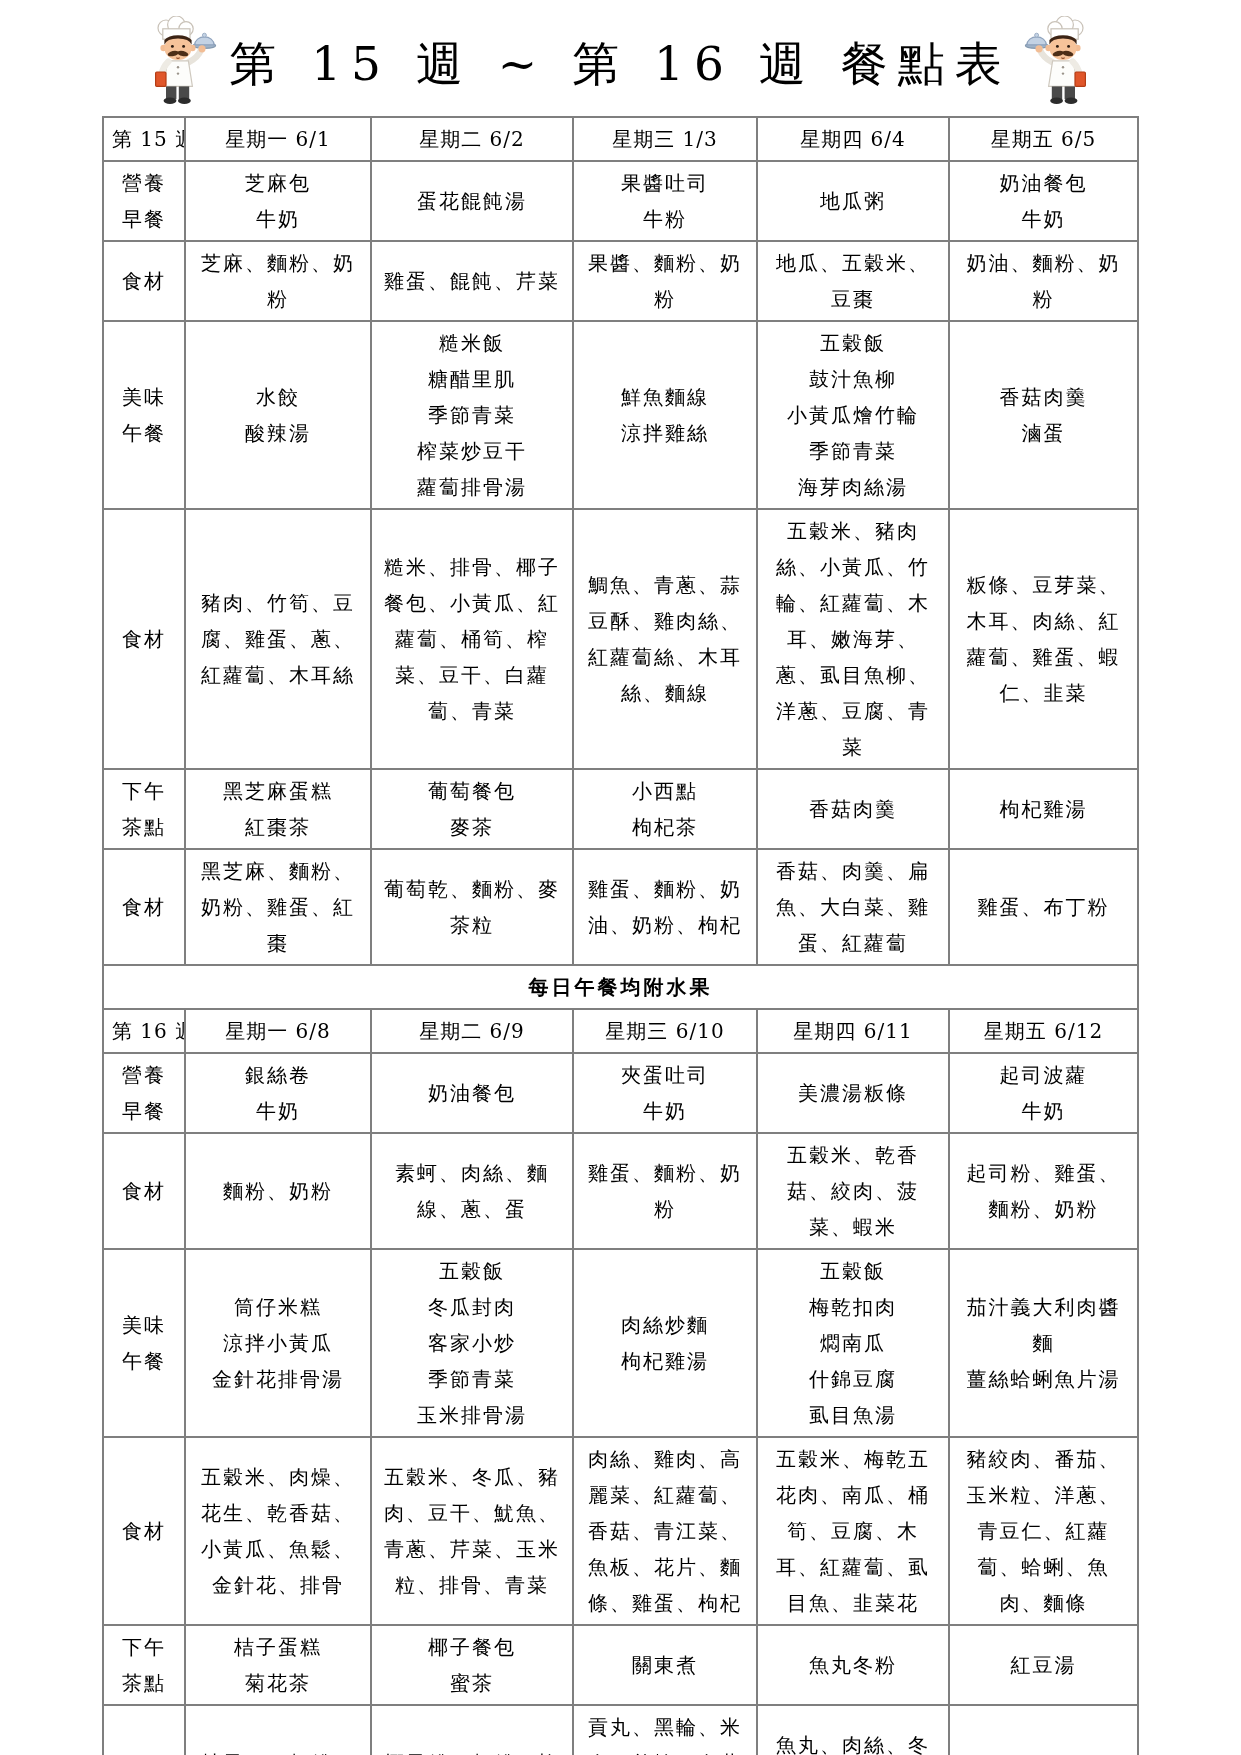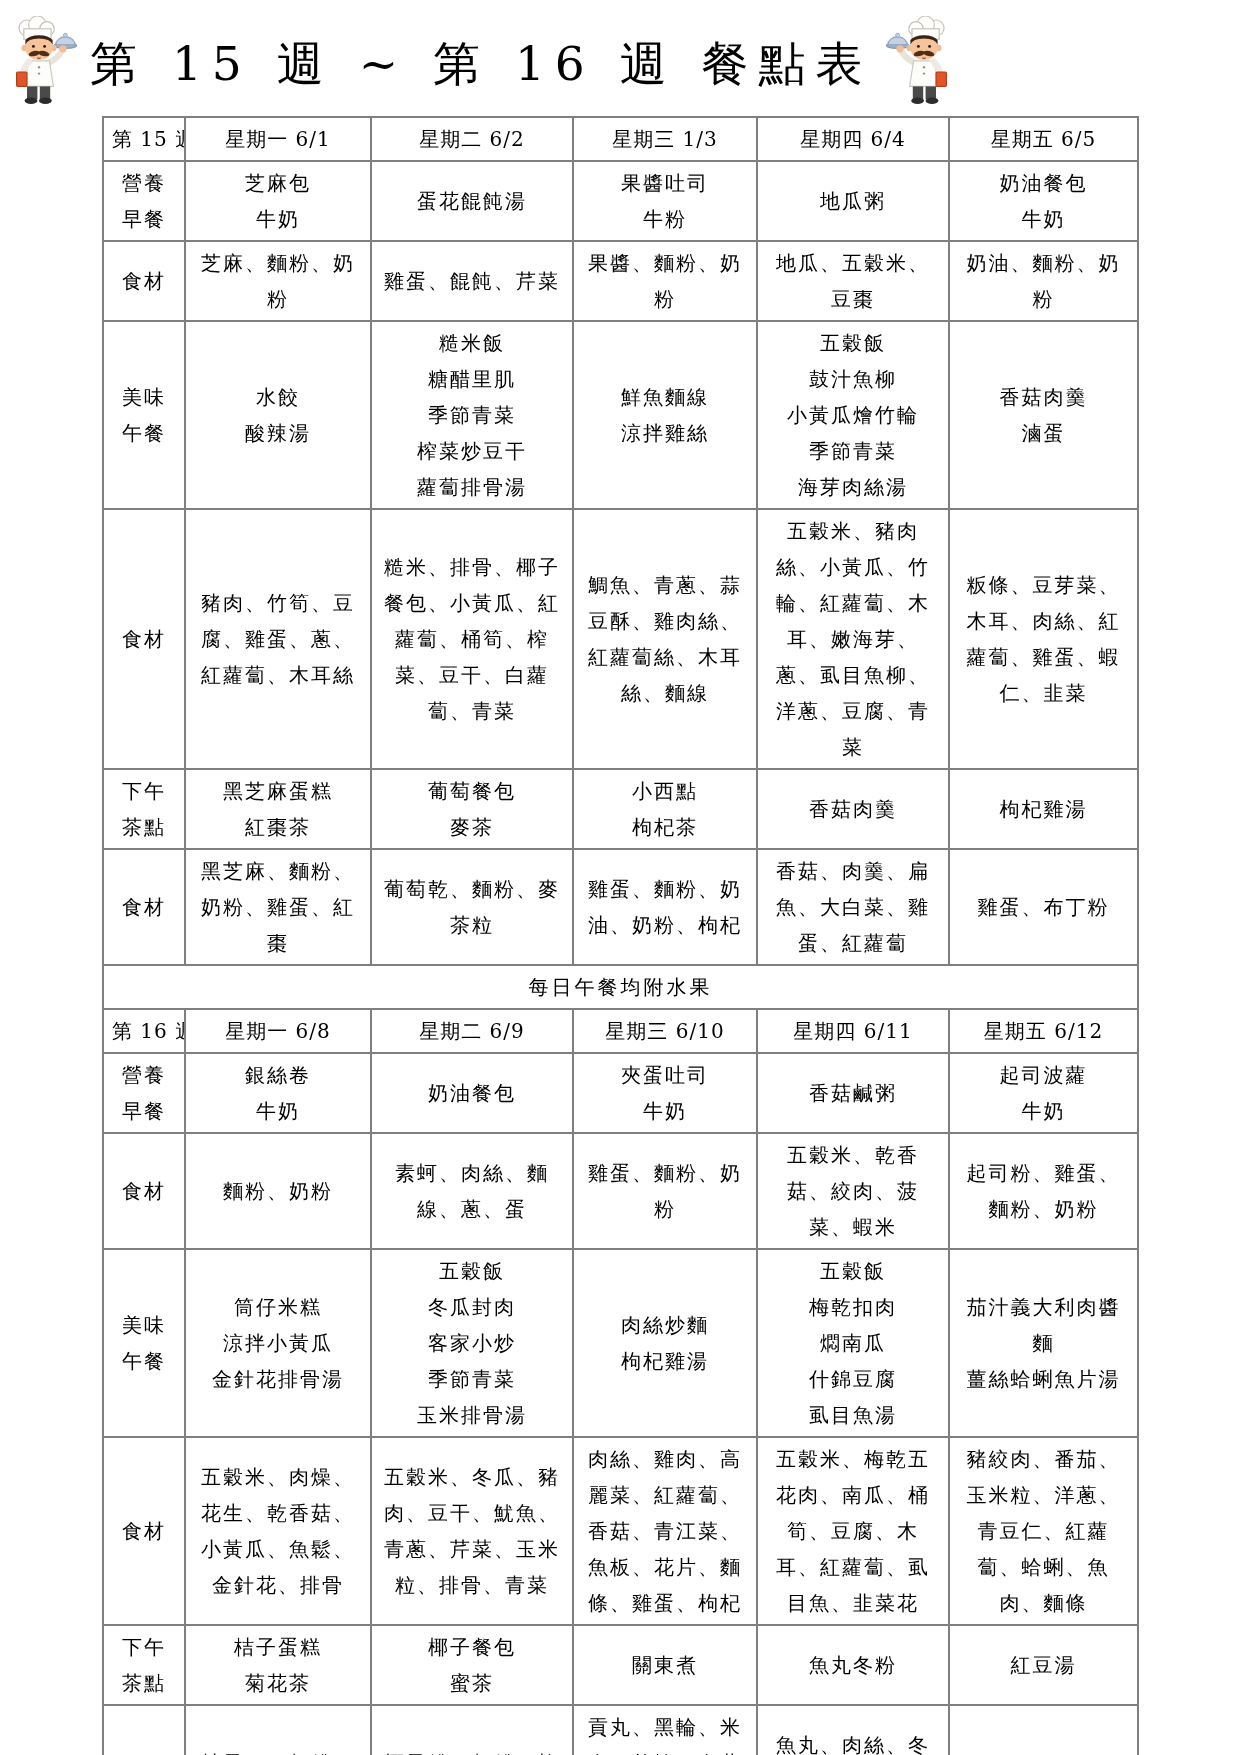--- a/index.html
+++ b/index.html
@@ -1,21 +1,21 @@
 <!DOCTYPE html>
 <html><head>
 <meta charset="utf-8">
 <style>
   html,body{margin:0;padding:0;background:#fff;}
   body{
     width:1241px;height:1755px;position:relative;color:#000;
     font-family:"DejaVu Serif","Liberation Serif",serif;
   }
   .title-row{
-    display:flex;align-items:center;justify-content:flex-start;
+    display:flex;align-items:center;justify-content:center;
     gap:4px;padding-top:16px;height:96px;
   }
   .page-title{
     font-size:47px;letter-spacing:10px;font-weight:500;white-space:nowrap;
   }
   .chef{width:86px;height:96px;flex:0 0 auto;}
   .chef.flip{transform:scaleX(-1);}
   table.menu{
     border-collapse:collapse;table-layout:fixed;
     width:1035px;margin:4px auto 0 auto;
@@ -28,21 +28,21 @@
   table.menu col.c5{width:189px;}
   table.menu th,table.menu td{
     border:2px solid #7f7f7f;
     text-align:center;vertical-align:middle;
     font-weight:normal;font-size:20px;letter-spacing:2px;line-height:1.8;
     padding:3px 8px;white-space:pre-line;overflow:hidden;
   }
   table.menu th.day-header,table.menu th.week-label{
     font-size:20px;letter-spacing:1px;white-space:nowrap;
   }
-  table.menu td.fruit-note{letter-spacing:3px;}
+  table.menu td.fruit-note{letter-spacing:3px;font-weight:bold;}
 </style>
 </head>
 <body>
 
 <div class="title-row">
   <svg class="chef" viewBox="0 0 100 120" aria-hidden="true">
     <ellipse cx="78" cy="37" rx="14" ry="3.5" fill="#9fb3c8" stroke="#8297ae" stroke-width="1.5"></ellipse>
     <path d="M66 36 a12 10 0 0 1 24 0 z" fill="#c3d2e4" stroke="#8fa3bd" stroke-width="1.5"></path>
     <circle cx="78" cy="24" r="2.5" fill="#c3d2e4" stroke="#8fa3bd"></circle>
     <path d="M58 58 Q70 52 74 42" fill="none" stroke="#e8e4dc" stroke-width="8" stroke-linecap="round"></path>
@@ -202,21 +202,21 @@
         <th class="day-header">星期五 6/12</th>
       </tr>
       <tr style="height: 72px;">
         <th class="row-label">營養
 早餐</th>
         <td class="menu-cell">銀絲卷
 牛奶</td>
         <td class="menu-cell">奶油餐包</td>
         <td class="menu-cell">夾蛋吐司
 牛奶</td>
-        <td class="menu-cell">香菇鹹粥</td>
+        <td class="menu-cell">美濃湯粄條</td>
         <td class="menu-cell">起司波蘿
 牛奶</td>
       </tr>
       <tr style="height: 92px;">
         <th class="row-label">食材</th>
         <td class="menu-cell">麵粉、奶粉</td>
         <td class="menu-cell">素蚵、肉絲、麵線、蔥、蛋</td>
         <td class="menu-cell">雞蛋、麵粉、奶粉</td>
         <td class="menu-cell">五穀米、乾香菇、絞肉、菠菜、蝦米</td>
         <td class="menu-cell">起司粉、雞蛋、麵粉、奶粉</td>

